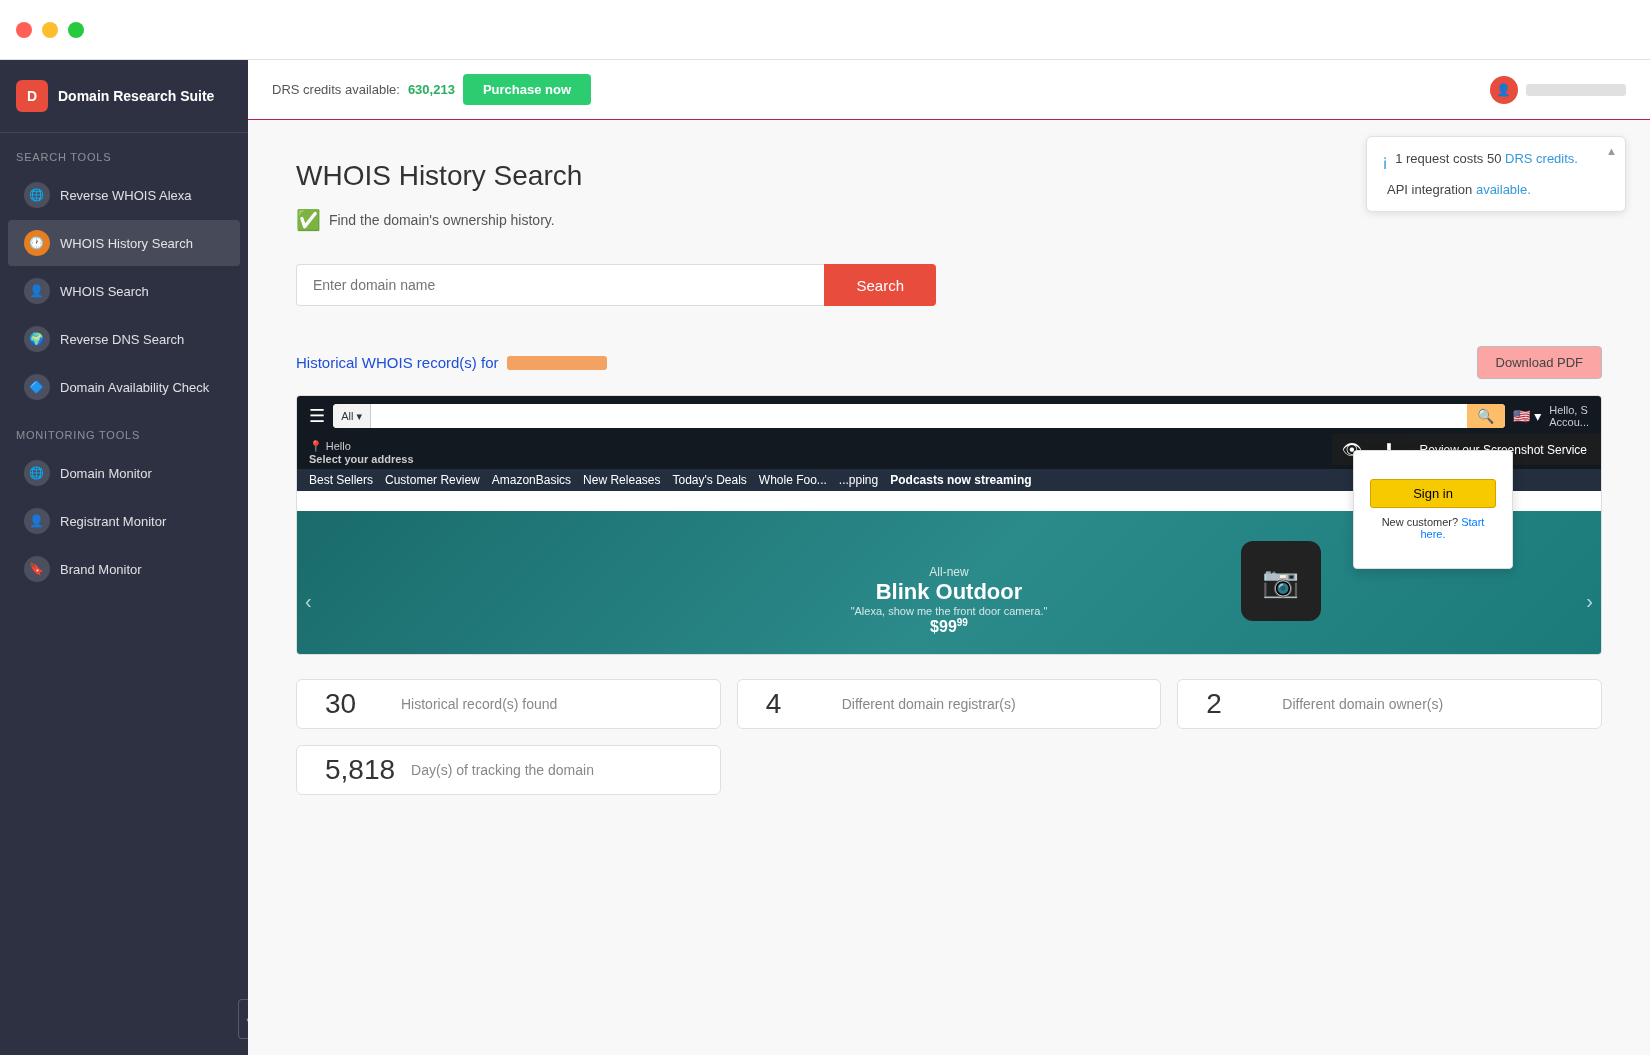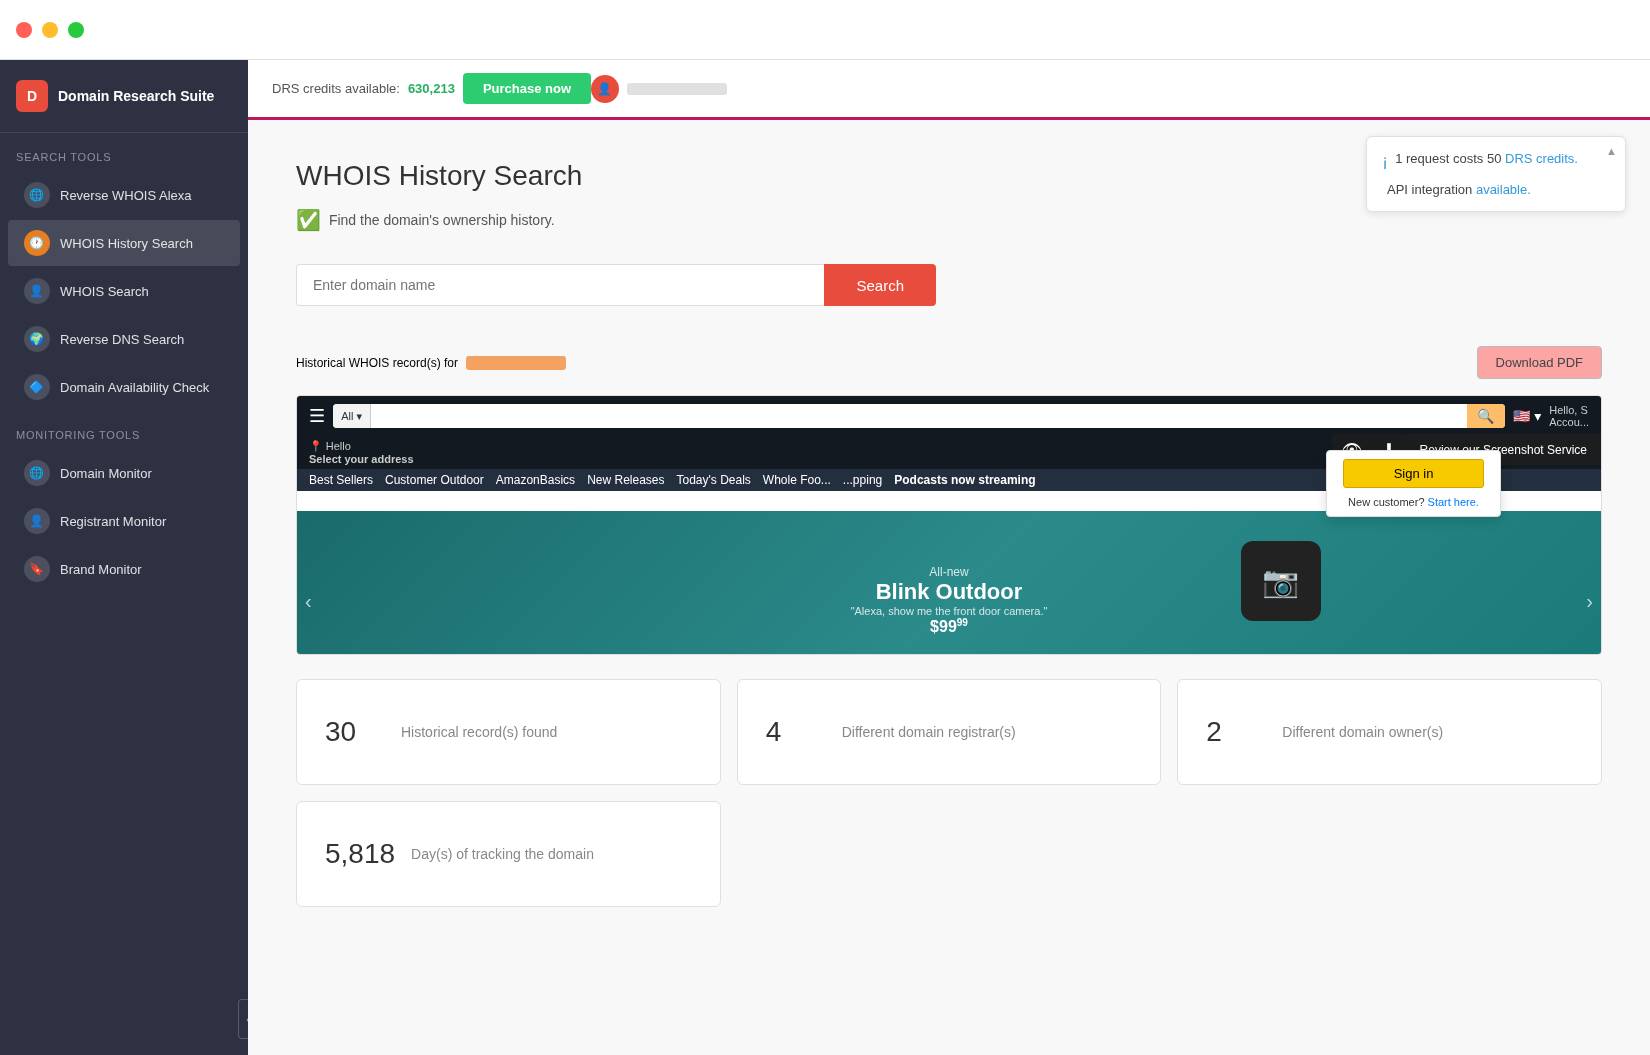--- a/index.html
+++ b/index.html
@@ -25,21 +25,21 @@
     .sidebar-item.active { background: rgba(255,255,255,0.12); }
     .sidebar-icon { width: 26px; height: 26px; border-radius: 50%; background: rgba(255,255,255,0.15); display: flex; align-items: center; justify-content: center; font-size: 12px; flex-shrink: 0; }
     .sidebar-icon.orange { background: #e67e22; }
     .sidebar-item-label { font-size: 13px; color: rgba(255,255,255,0.85); }
     .sidebar-collapse { position: absolute; bottom: 16px; right: -10px; width: 20px; height: 40px; background: #2d3142; border: 1px solid rgba(255,255,255,0.2); border-radius: 4px; display: flex; align-items: center; justify-content: center; cursor: pointer; color: rgba(255,255,255,0.6); font-size: 10px; }
 
     
     .content-area { flex: 1; display: flex; flex-direction: column; overflow: hidden; }
 
     
-    .top-bar { background: #fff; border-bottom: 3px solid #be185d; padding: 0 24px; height: 60px; display: flex; align-items: center; flex-shrink: 0; }
+    .top-bar { background: #fff; border-bottom: 1px solid #be185d; padding: 0 24px; height: 60px; display: flex; align-items: center; justify-content: space-between; flex-shrink: 0; }
     .credits-info { display: flex; align-items: center; gap: 8px; font-size: 13px; color: #555; }
     .credits-number { color: #27ae60; font-weight: 600; }
     .purchase-btn { background: #2ecc71; color: #fff; border: none; padding: 8px 20px; border-radius: 4px; font-size: 13px; font-weight: 600; cursor: pointer; }
     .user-area { display: flex; align-items: center; gap: 8px; }
     .user-avatar { width: 28px; height: 28px; border-radius: 50%; background: #e74c3c; display: flex; align-items: center; justify-content: center; color: #fff; font-size: 12px; }
     .user-name { font-size: 13px; color: #888; background: #e0e0e0; height: 12px; width: 100px; border-radius: 3px; }
 
     
     .main-content { flex: 1; overflow-y: auto; padding: 40px 48px; position: relative; background: #f8f8f8; }
 
@@ -56,21 +56,21 @@
     .page-subtitle { display: flex; align-items: center; gap: 8px; color: #555; font-size: 14px; margin-bottom: 32px; }
     .check-icon { color: #27ae60; font-size: 20px; }
 
     
     .search-bar { display: flex; gap: 0; margin-bottom: 40px; max-width: 640px; }
     .search-input { flex: 1; border: 1px solid #ddd; border-right: none; border-radius: 4px 0 0 4px; padding: 12px 16px; font-size: 14px; color: #888; outline: none; background: #fff; }
     .search-btn { background: #e74c3c; color: #fff; border: none; padding: 12px 32px; border-radius: 0 4px 4px 0; font-size: 15px; font-weight: 500; cursor: pointer; }
 
     
     .results-header { display: flex; align-items: center; justify-content: space-between; margin-bottom: 16px; }
-    .results-title { font-size: 12px; color: #000000; display: flex; align-items: center; gap: 8px; }
+    .results-title { font-size: 15px; color: #1d4ed8; display: flex; align-items: center; gap: 8px; }
     .domain-blur { display: inline-block; background: #f4a261; border-radius: 3px; height: 14px; width: 100px; vertical-align: middle; }
     .download-pdf-btn { border: 1px solid #bbb; background: #fca5a5; color: #444; padding: 8px 18px; border-radius: 4px; font-size: 13px; cursor: pointer; margin-left: 36px; }
 
     
     .screenshot-preview { border: 1px solid #ddd; border-radius: 4px; overflow: hidden; margin-bottom: 24px; background: #fff; position: relative; height: 260px; }
     .amazon-header { background: #131921; display: flex; align-items: center; padding: 8px 12px; gap: 8px; }
     .amazon-menu-icon { color: #fff; font-size: 18px; }
     .amazon-search { flex: 1; display: flex; background: #fff; border-radius: 4px; overflow: hidden; }
     .amazon-dropdown { background: #f3f3f3; padding: 4px 8px; font-size: 11px; color: #333; border-right: 1px solid #ccc; display: flex; align-items: center; gap: 3px; }
     .amazon-input { flex: 1; border: none; padding: 4px 8px; font-size: 13px; outline: none; }
@@ -89,28 +89,28 @@
     .amazon-nav-arrow { position: absolute; color: rgba(255,255,255,0.7); font-size: 20px; top: 50%; transform: translateY(-50%); cursor: pointer; }
     .amazon-nav-left { left: 8px; }
     .amazon-nav-right { right: 8px; }
     
     
     .screenshot-overlay { position: absolute; top: 38px; right: 0; display: flex; gap: 0; z-index: 10; }
     .overlay-btn { background: rgba(30,30,30,0.75); color: #fff; border: none; padding: 6px 10px; font-size: 16px; cursor: pointer; display: flex; align-items: center; justify-content: center; }
     .overlay-review-btn { background: rgba(30,30,30,0.85); color: #fff; border: none; padding: 6px 14px; font-size: 12px; cursor: pointer; white-space: nowrap; }
     
     
-    .signin-popup { position: absolute; top: 54px; right: 100px; background: #fff; border: 1px solid #ddd; border-radius: 4px; padding: 8px 16px; width: 175px; box-shadow: 0 4px 12px rgba(0,0,0,0.15); z-index: 20; }
+    .signin-popup { position: absolute; top: 54px; right: 88px; background: #fff; border: 1px solid #ddd; border-radius: 4px; padding: 28px 16px; width: 160px; box-shadow: 0 4px 12px rgba(0,0,0,0.15); z-index: 20; }
     .signin-btn-amazon { background: #f7ca00; border: 1px solid #d5a200; border-radius: 3px; width: 100%; padding: 6px; font-size: 13px; font-weight: 500; cursor: pointer; text-align: center; margin-bottom: 8px; }
     .signin-new { font-size: 11px; color: #333; text-align: center; }
     .signin-link { color: #007bff; text-decoration: none; font-size: 11px; }
 
     
     .stats-grid { display: grid; grid-template-columns: repeat(3, 1fr); gap: 16px; }
-    .stat-card { background: #fff; border: 1px solid #e0e0e0; border-radius: 6px; padding: 36px 28px; display: flex; align-items: center; gap: 16px; }
+    .stat-card { background: #fff; border: 1px solid #e0e0e0; border-radius: 6px; padding: 8px 28px; display: flex; align-items: center; gap: 16px; }
     .stat-number { font-size: 28px; font-weight: 300; color: #333; min-width: 60px; }
     .stat-label { font-size: 14px; color: #888; }
   </style>
 </head>
 <body>
 
 <div class="titlebar">
   <div class="titlebar-dot dot-red"></div>
   <div class="titlebar-dot dot-yellow"></div>
   <div class="titlebar-dot dot-green"></div>
@@ -223,21 +223,21 @@
             <button class="amazon-search-btn">🔍</button>
           </div>
           <span class="amazon-flag">🇺🇸 ▾</span>
           <span class="amazon-hello">Hello, S<br>Accou...</span>
         </div>
         <div class="amazon-address">
           <span>📍 Hello<br><strong>Select your address</strong></span>
         </div>
         <div class="amazon-subheader">
           <span>Best Sellers</span>
-          <span>Customer Outdoor</span>
+          <span>Customer Review</span>
           <span>AmazonBasics</span>
           <span>New Releases</span>
           <span>Today's Deals</span>
           <span>Whole Foo...</span>
           <span>...pping</span>
           <strong>Podcasts now streaming</strong>
         </div>
 
         <div class="amazon-hero">
           <div class="amazon-hero-text">

